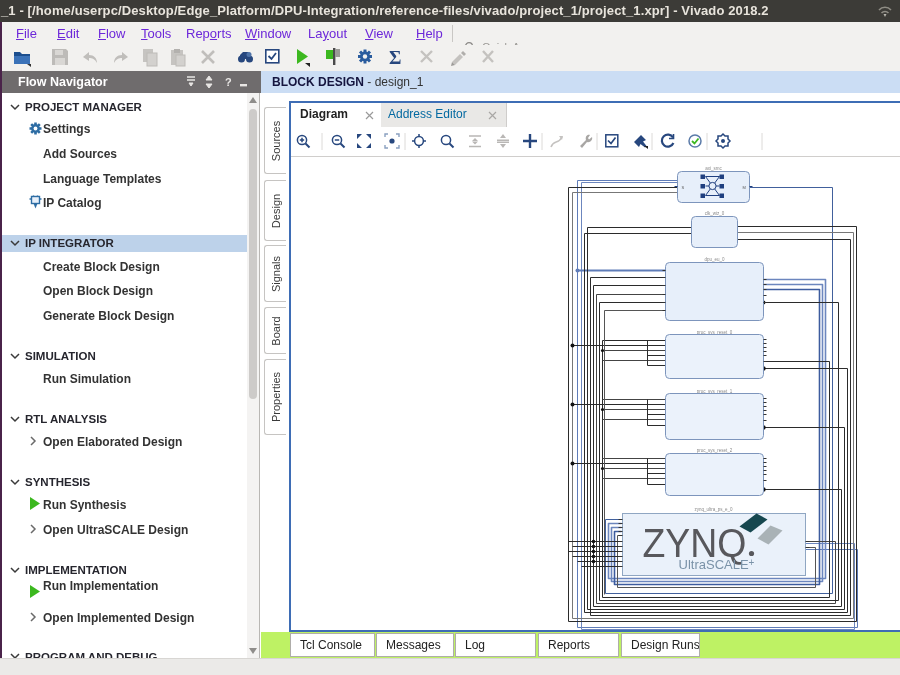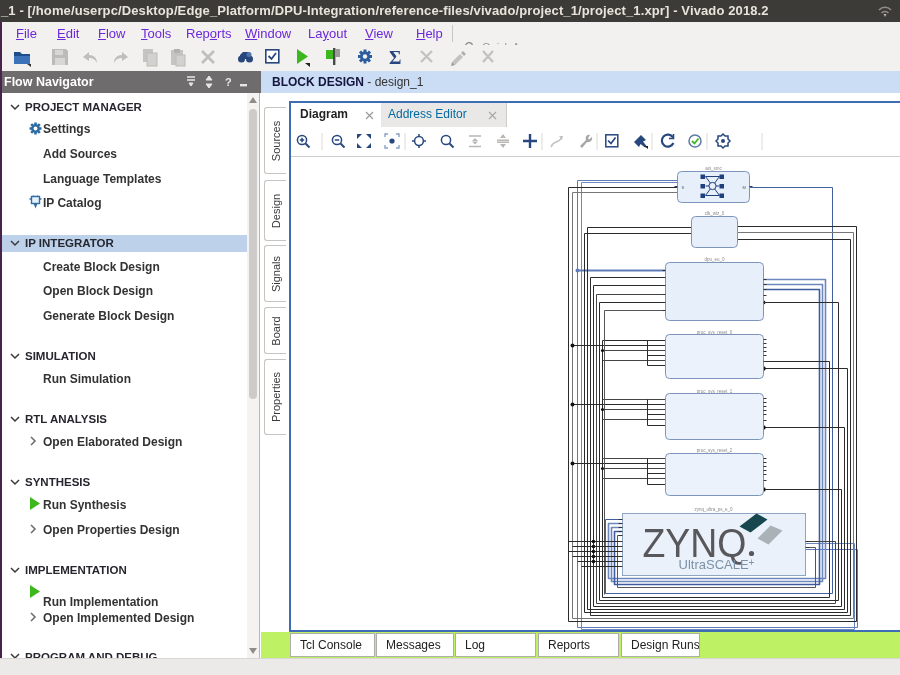--- a/index.html
+++ b/index.html
@@ -165,21 +165,21 @@
     <path d="M1 12 L9 4 L12 7 L4 15 Z" fill="#C4C2BF"></path>
     <path d="M10 3 L12 1 L15 4 L13 6 Z" fill="#B0AEAB"></path>
     <path d="M1 12 L0 16 L4 15 Z" fill="#9d9b98"></path>
   </g>
 
   <g transform="translate(480,5)" stroke="#C4C2BF" stroke-width="2.4">
     <path d="M1 1 L11 12 M11 1 L1 12"></path>
   </g>
 </svg>
 </div>
-<div id="fnhead" class="abs"><span style="margin-left:2px">Flow Navigator</span>
+<div id="fnhead" class="abs"><span style="margin-left:16px">Flow Navigator</span>
 <svg style="position:absolute;right:12px;top:4px" width="64" height="14" viewBox="0 0 64 14">
   <g stroke="#E8E6E4" fill="#E8E6E4">
     <path d="M2 2 h8 M2 5 h8" stroke-width="1.4" fill="none"></path>
     <path d="M4 8 l4 0 l-2 3 z"></path>
     <path d="M24 1 l3 4 h-6 z M24 13 l-3 -4 h6 z"></path>
     <text x="40" y="11" font-size="11" font-weight="bold" stroke="none">?</text>
     <rect x="55" y="9" width="7" height="2.4" stroke="none"></rect>
   </g>
 </svg>
 </div>
@@ -195,23 +195,23 @@
     <div class="trow sect" style="left:23px;top:144px">IP INTEGRATOR</div>
     <div class="trow" style="left:41px;top:167px">Create Block Design</div>
     <div class="trow" style="left:41px;top:191px">Open Block Design</div>
     <div class="trow" style="left:41px;top:216px">Generate Block Design</div>
     <div class="trow sect" style="left:23px;top:257px">SIMULATION</div>
     <div class="trow" style="left:41px;top:279px">Run Simulation</div>
     <div class="trow sect" style="left:23px;top:320px">RTL ANALYSIS</div>
     <div class="trow" style="left:41px;top:342px">Open Elaborated Design</div>
     <div class="trow sect" style="left:23px;top:383px">SYNTHESIS</div>
     <div class="trow" style="left:41px;top:405px">Run Synthesis</div>
-    <div class="trow" style="left:41px;top:430px">Open Properties Design</div>
+    <div class="trow" style="left:41px;top:430px">Open UltraSCALE Design</div>
     <div class="trow sect" style="left:23px;top:471px">IMPLEMENTATION</div>
-    <div class="trow" style="left:41px;top:502px">Run Implementation</div>
+    <div class="trow" style="left:41px;top:486px">Run Implementation</div>
     <div class="trow" style="left:41px;top:518px">Open Implemented Design</div>
     <div class="trow sect" style="left:23px;top:558px;height:7px;overflow:hidden;">PROGRAM AND DEBUG</div>
     <svg class="abs" style="left:0;top:0" width="245" height="565" viewBox="0 0 245 565">
       <g stroke="#3a3a3a" stroke-width="1.5" fill="none">
         <path d="M9 12 l4 4 l4 -4"></path>
         <path d="M9 148 l4 4 l4 -4"></path>
         <path d="M9 261 l4 4 l4 -4"></path>
         <path d="M9 324 l4 4 l4 -4"></path>
         <path d="M9 387 l4 4 l4 -4"></path>
         <path d="M9 475 l4 4 l4 -4"></path>

